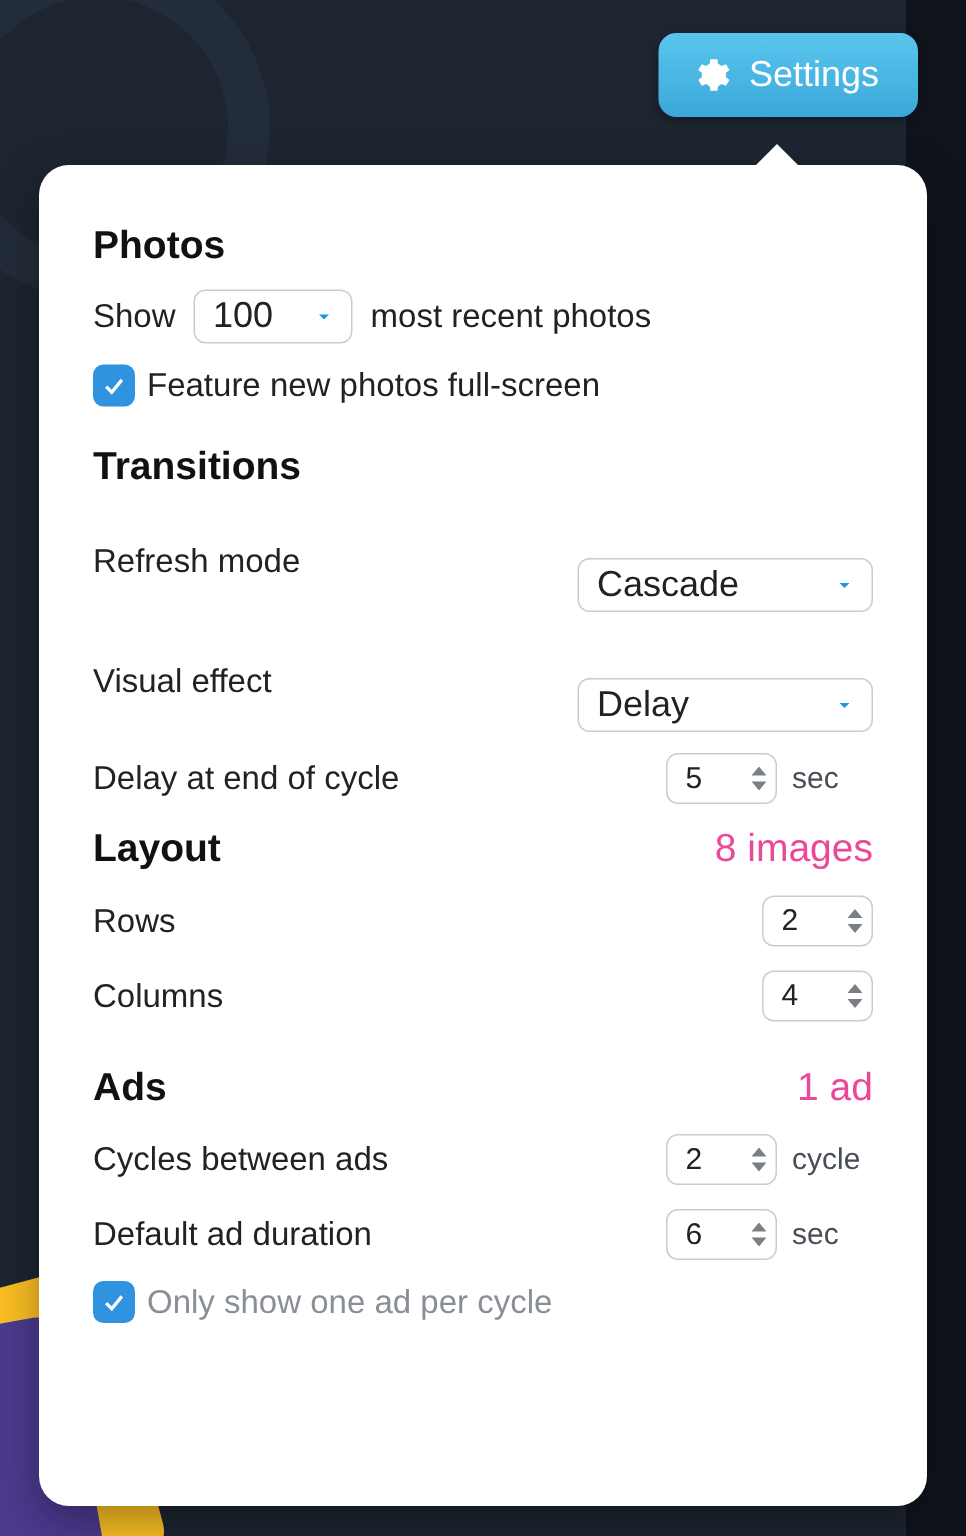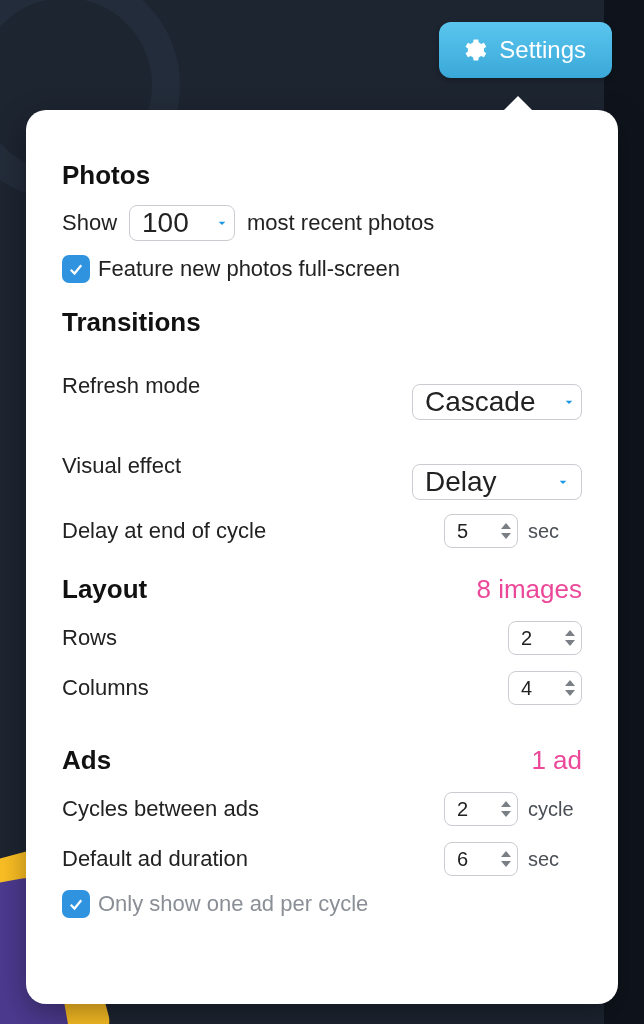--- a/index.html
+++ b/index.html
@@ -92,21 +92,21 @@
       align-items: baseline;
       justify-content: space-between;
     }
     h2.section {
       font-size: 26px;
       font-weight: 700;
       color: #111;
       margin-bottom: 14px;
       margin-top: 24px;
     }
-    h2.section:first-child { margin-top: 12px; }
+    h2.section:first-child { margin-top: 0; }
     .section-sub {
       font-size: 26px;
       color: #ec4899;
     }
 
     .row {
       display: flex;
       align-items: center;
       justify-content: space-between;
       font-size: 22px;
@@ -121,25 +121,25 @@
     
     .dropdown {
       display: inline-flex;
       align-items: center;
       justify-content: space-between;
       border: 1px solid #c9ccd1;
       border-radius: 8px;
       background: #fff;
       height: 36px;
       padding: 0 10px 0 12px;
-      font-size: 28px;
+      font-size: 24px;
       cursor: pointer;
       gap: 25px;
     }
-    .dropdown.wide { width: 170px; margin-top: 32px; }
+    .dropdown.wide { width: 197px; margin-top: 32px; }
     .dropdown.sm { width: 106px; }
     .chev { color: #1997e5; }
     .chev svg { width: 16px; height: 16px; display: block; }
 
     
     .stepper {
       display: inline-flex;
       align-items: center;
       justify-content: space-between;
       border: 1px solid #c9ccd1;

